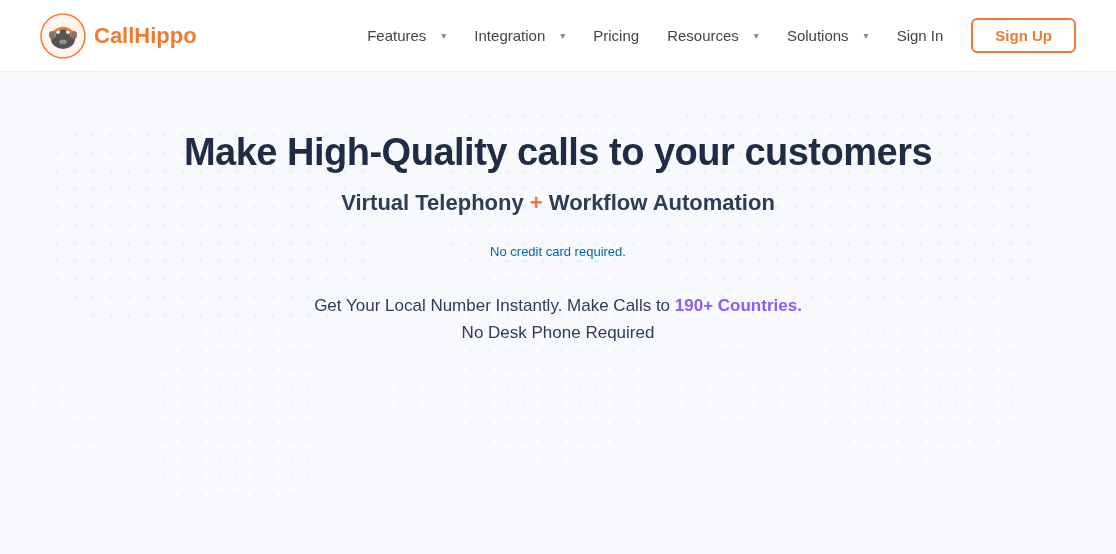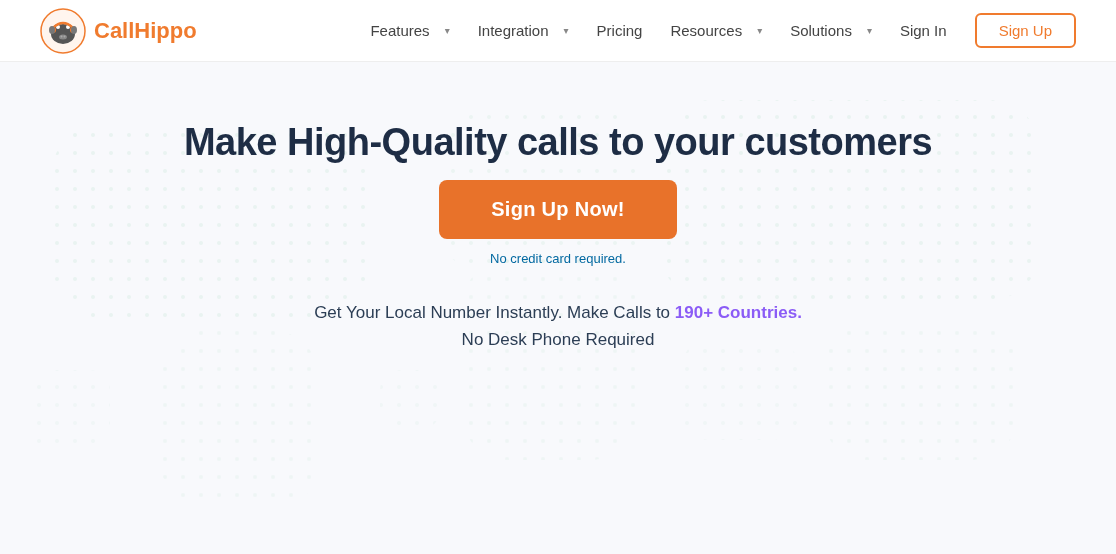--- a/index.html
+++ b/index.html
@@ -15,21 +15,21 @@
     
     header {
       position: relative;
       z-index: 10;
       display: flex;
       align-items: center;
       justify-content: space-between;
       padding: 12px 40px;
       background: #fff;
       border-bottom: 1px solid #eee;
-      height: 62px;
+      height: 72px;
     }
 
     .logo-area {
       display: flex;
       align-items: center;
       gap: 8px;
     }
 
     .logo-icon {
       width: 46px;
@@ -74,21 +74,21 @@
     }
 
     .nav-signup-btn {
       font-size: 15px;
       color: #f07b2e;
       border: 2px solid #f07b2e;
       border-radius: 6px;
       padding: 7px 22px;
       cursor: pointer;
       background: #fff;
-      font-weight: 400;
+      font-weight: 700;
     }
 
     
     .hero {
       position: relative;
       z-index: 5;
       display: flex;
       flex-direction: column;
       align-items: center;
       text-align: center;
@@ -235,22 +235,24 @@
     <div class="nav-signin">
       <span>Sign In</span>
     </div>
     <button class="nav-signup-btn">Sign Up</button>
   </nav>
 </header>
 
 <section class="hero">
   <h1 class="hero-title">Make High-Quality calls to your customers</h1>
 
-
-  <button class="signup-now-btn">Sign Up Now!</button>
+  <p class="hero-subtitle">
+    <span>Virtual Telephony </span><span class="plus">+</span><span> Workflow Automation</span>
+  </p>
+
 
   <p class="no-credit">No credit card required.</p>
 
   <div class="hero-bottom">
     <span>Get Your Local Number Instantly. Make Calls to </span><span class="highlight">190+ Countries.</span>
     <br>
     <span>No Desk Phone Required</span>
   </div>
 </section>
 

